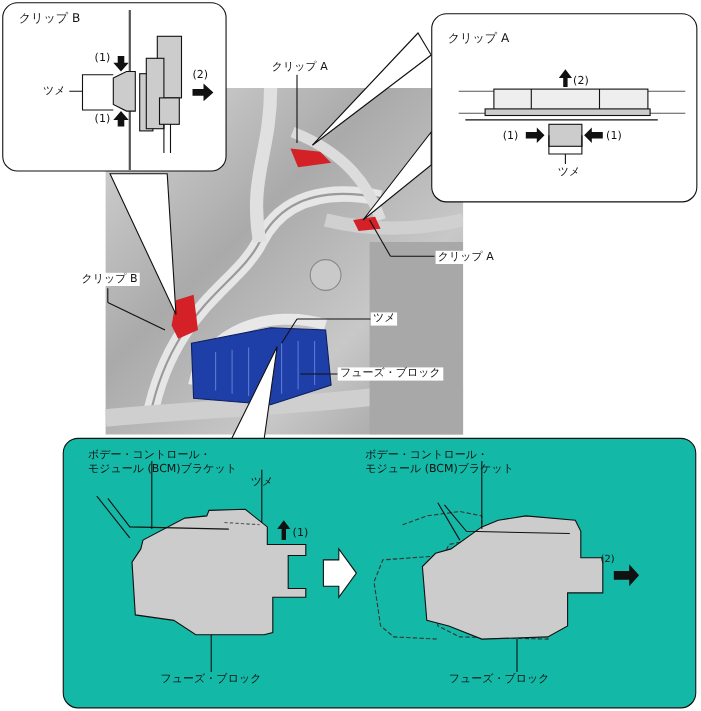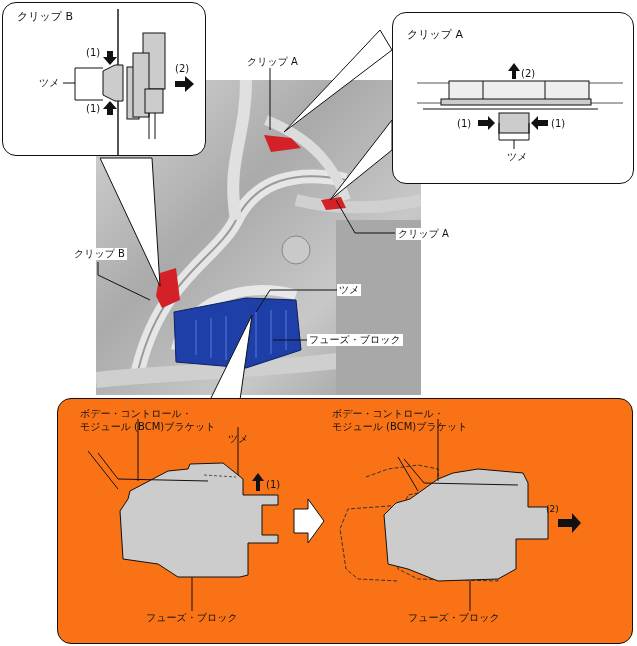--- a/index.html
+++ b/index.html
@@ -107,21 +107,21 @@
     <polygon points="119,66 123,66 123,58 127,58 121,50 115,58 119,58" fill="#111"></polygon>
     <polygon points="85,107 95,107 95,103 102,110 95,117 95,113 85,113" fill="#111"></polygon>
     <polygon points="155,107 145,107 145,103 138,110 145,117 145,113 155,113" fill="#111"></polygon>
   </svg>
   <div class="lbl" style="left:128px;top:55px;">(2)</div>
   <div class="lbl" style="left:64px;top:105px;">(1)</div>
   <div class="lbl" style="left:158px;top:105px;">(1)</div>
   <div class="lbl" style="left:114px;top:138px;">ツメ</div>
 </div>
 
-<div class="abs" style="left:57px;top:398px;width:574px;height:244px;border:1.5px solid #111;border-radius:14px;background:#f97316;overflow:hidden;">
+<div class="abs" style="left:57px;top:398px;width:574px;height:244px;border:1.5px solid #111;border-radius:14px;background:#14b8a6;overflow:hidden;">
   <svg width="574" height="244">
 
     <path d="M110,72 L130,70 L132,65 L165,64 L175,72 L185,80 L185,96 L220,96 L220,106 L204,106 L204,136 L220,136 L220,144 L190,144 L190,176 L182,178 L120,178 L100,165 L65,160 L62,112 L70,100 L72,92 Z" fill="#ccc" stroke="#111"></path>
     <line x1="30" y1="52" x2="60" y2="90" stroke="#111"></line>
     <polyline points="40,54 60,80 150,82" fill="none" stroke="#111"></polyline>
     <line x1="146" y1="76" x2="178" y2="78" stroke="#555" stroke-dasharray="3,2"></line>
     <line x1="80" y1="20" x2="80" y2="82" stroke="#111"></line>
     <line x1="180" y1="28" x2="180" y2="76" stroke="#111"></line>
     <line x1="134" y1="178" x2="134" y2="212" stroke="#111"></line>
     <polygon points="198,92 202,92 202,82 206,82 200,74 194,82 198,82" fill="#111"></polygon>

